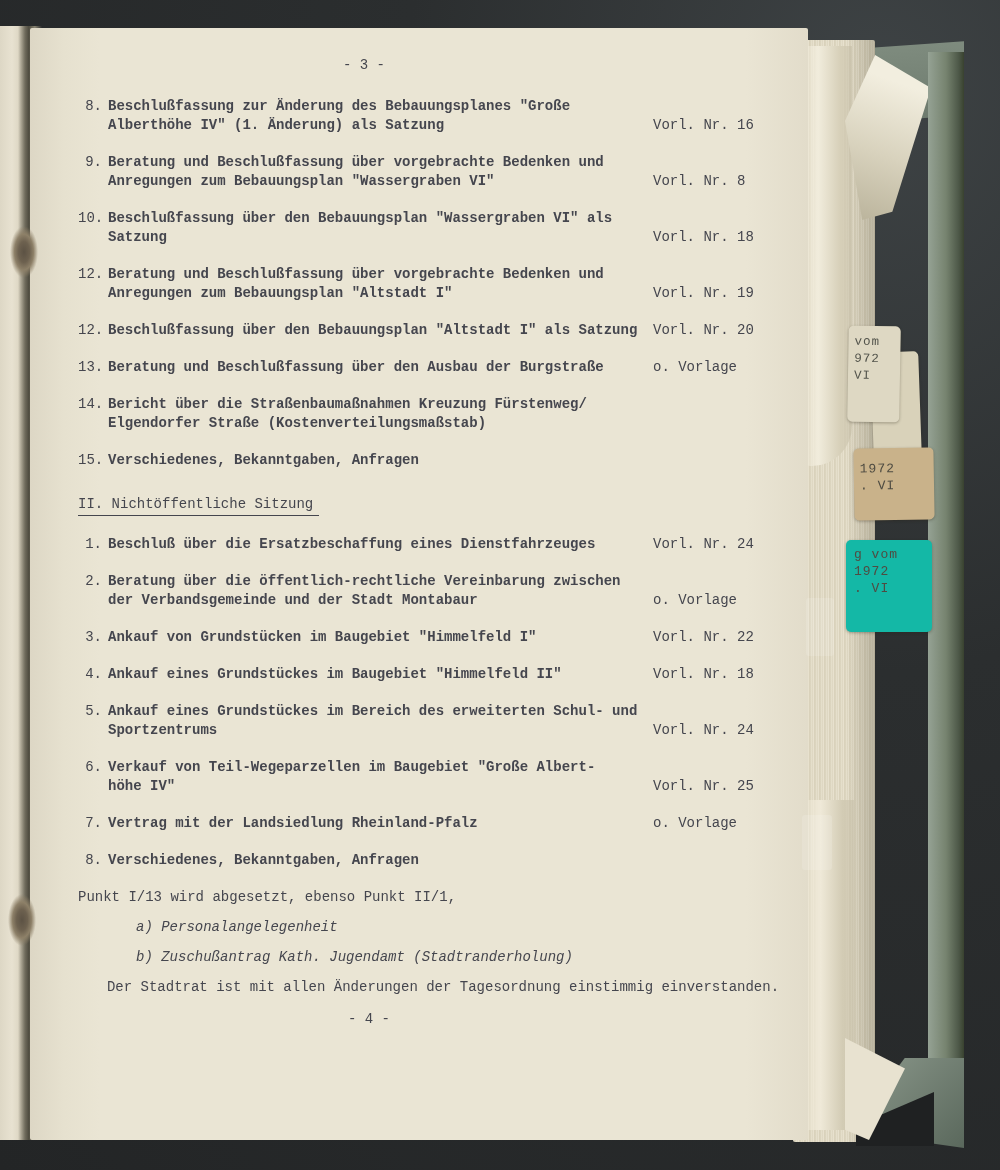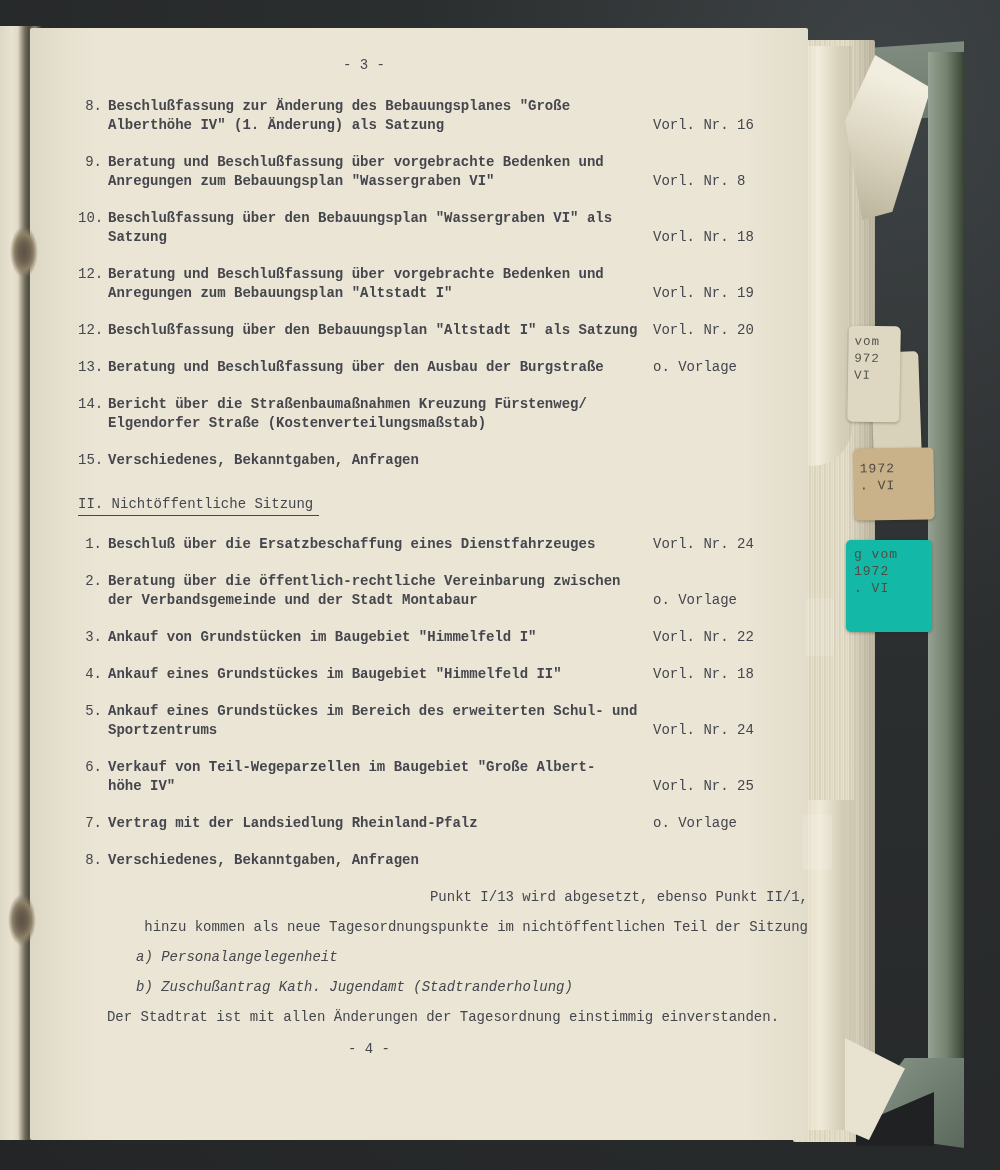--- a/index.html
+++ b/index.html
@@ -69,21 +69,21 @@
 
   .pagenum-top{margin-left:265px;margin-bottom:22px;}
   .pagenum-bottom{margin-left:270px;}
   .item{display:flex;margin-bottom:18px;}
   .item .num{width:24px;text-align:right;flex:none;}
   .item .text{margin-left:6px;width:545px;white-space:pre-line;flex:none;font-weight:bold;}
   .item .ref{align-self:flex-end;white-space:pre;text-align:center;}
   .sec-heading{margin:25px 0 19px 0;}
   .sec-heading span, .amend-heading span{display:inline-block;border-bottom:1px solid #45464e;padding:0 6px 1px 0;}
   .amend-heading{margin:18px 0 9px 0;}
-  .para{margin-bottom:11px;text-align:right;}
+  .para{margin-bottom:11px;}
   .subitem{margin:0 0 11px 58px;font-style:italic;}
   .closing{margin-top:7px;margin-bottom:13px;text-align:center;}
 </style>
 </head>
 <body>
 
 <div class="abs cover-top"></div>
 <div class="abs cover-strip"></div>
 <div class="abs cover-bottom"></div>
 <div class="abs cover-bottom-dark"></div>
@@ -203,21 +203,20 @@
       <span class="ref">o. Vorlage</span>
     </div>
     <div class="item">
       <span class="num">8.</span>
       <span class="text">Verschiedenes, Bekanntgaben, Anfragen</span>
       <span class="ref"></span>
     </div>
   </div>
 
   <div class="para">Punkt I/13 wird abgesetzt, ebenso Punkt II/1,</div>
-  <div class="para">hinzu kommen als neue Tagesordnungspunkte im nichtöffentlichen Teil der Sitzung</div>
   <div class="subitem">a) Personalangelegenheit</div>
   <div class="subitem">b) Zuschußantrag Kath. Jugendamt (Stadtranderholung)</div>
   <div class="closing">Der Stadtrat ist mit allen Änderungen der Tagesordnung einstimmig einverstanden.</div>
 
   <div class="pagenum-bottom">- 4 -</div>
 </div>
 
 <div class="abs hole hole1"></div>
 <div class="abs hole hole2"></div>
 

